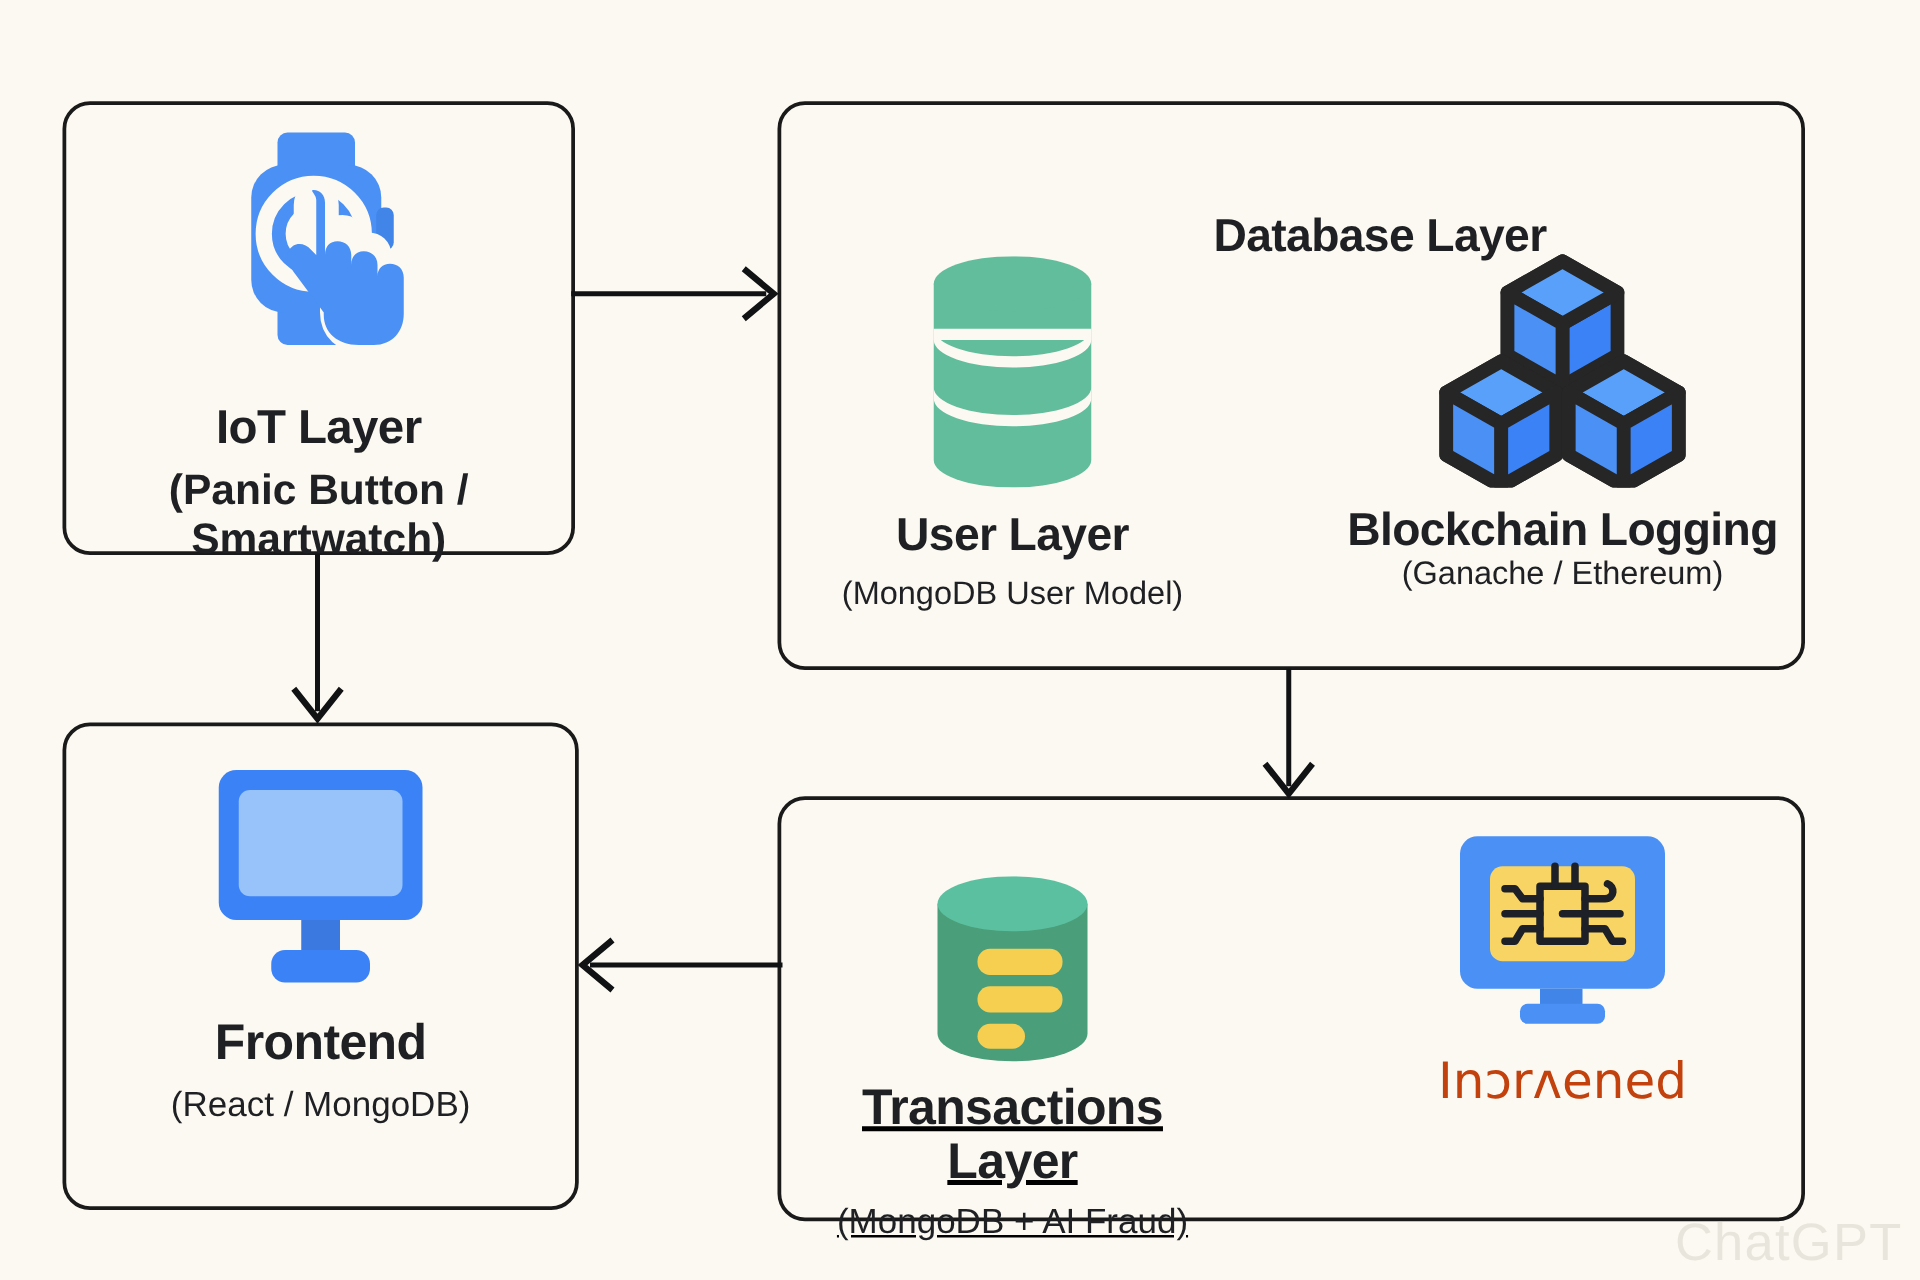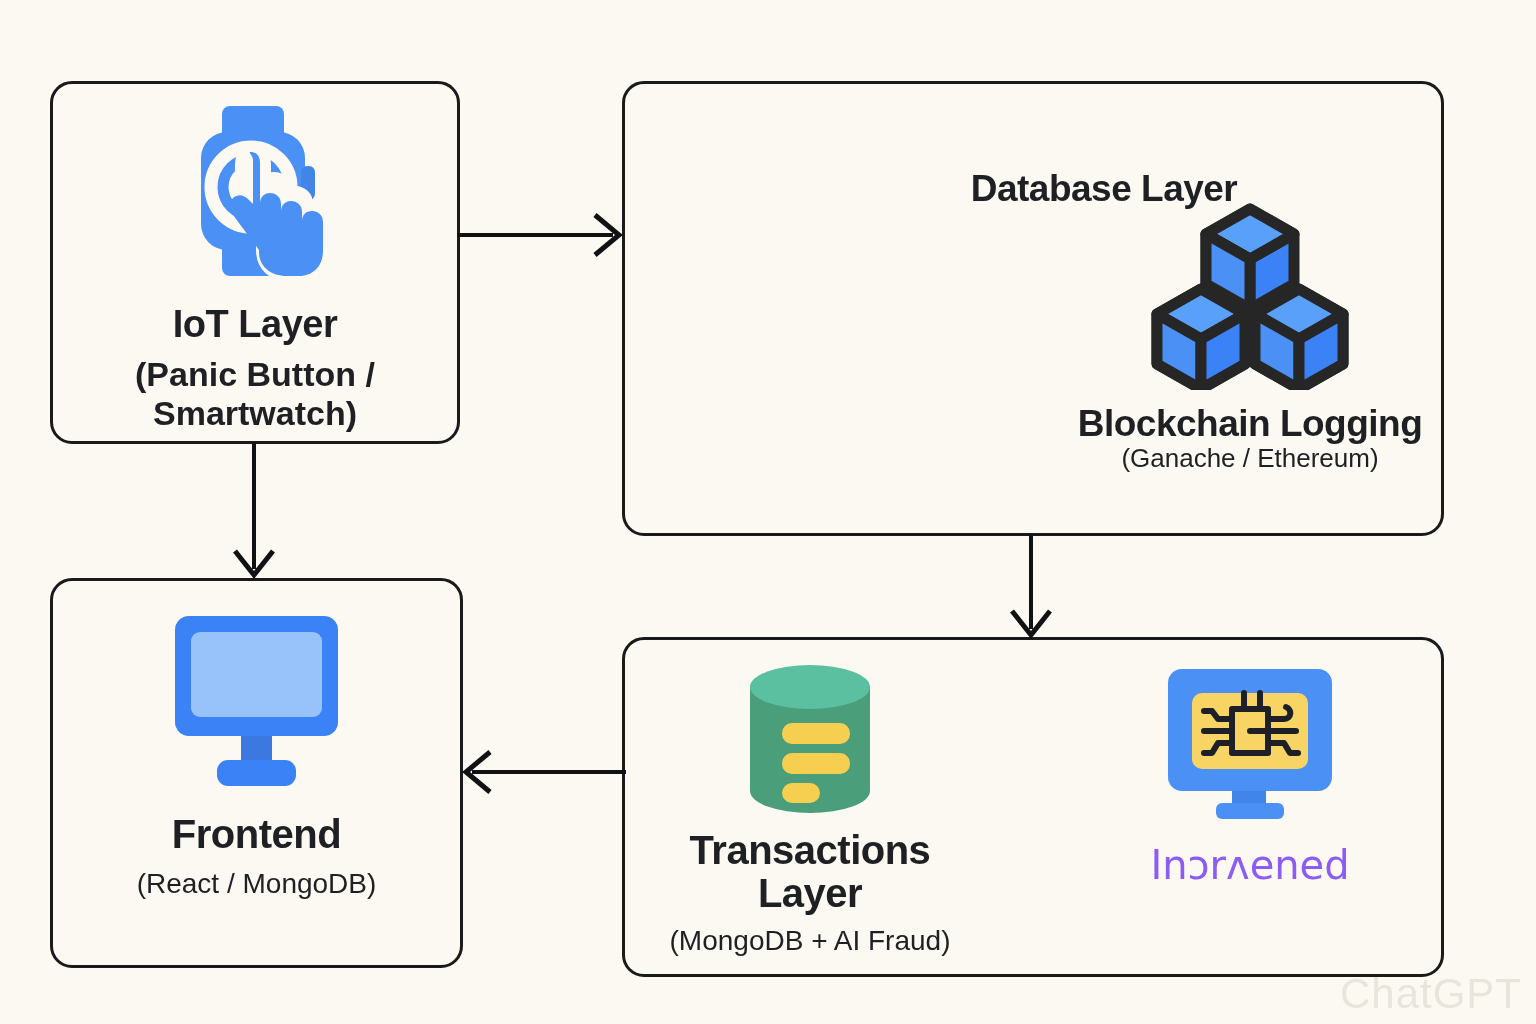--- a/index.html
+++ b/index.html
@@ -52,21 +52,21 @@
   }
   .group-title {
     position: absolute;
     color: #1F2023;
     font-size: 37px;
     font-weight: bold;
     letter-spacing: -0.5px;
     text-align: center;
   }
   .garbled {
-    color: #8b5cf6;
+    color: #c2410c;
     font-size: 40px;
     letter-spacing: 0px;
     font-family: "DejaVu Sans", sans-serif;
   }
 
   
   .arrow-svg {
     position: absolute;
     overflow: visible;
   }
@@ -124,28 +124,41 @@
                  L112 90 C112 82 106 77 99 77 C96 77 93 78 91 80 L91 64
                  C91 56 85 51 78 51 C71 51 65 56 65 64 L65 98" fill="#FBF9F1" stroke="#FBF9F1" stroke-width="10" stroke-linejoin="round"></path>
         <path d="M78 60 L78 104 L74 100 C68 93 59 94 56 101 C53 107 56 112 61 119
                  L84 150 L84 152 C84 166 95 176 112 176 L124 176
                  C139 176 148 165 148 151 L148 122 C148 115 143 111 137 111
                  C131 111 127 115 127 121 L127 112 C127 105 122 101 116 101
                  C110 101 106 105 106 112 L106 104 C106 97 101 93 95 93
                  C89 93 85 97 85 104 L85 62 C85 56 81 52 76 52 C72 52 78 55 78 60 Z" fill="#4A90F5"></path>
       </svg>
     </div>
-    <div class="title" style="font-size:38px; margin-top:14px;">IoT Layer</div>
+    <div class="title" style="font-size:38px; margin-top:32px;">IoT Layer</div>
     <div class="subtitle" style="font-size:34px; margin-top:10px;font-weight:bold;">(Panic Button / Smartwatch)</div>
   </div>
 
   <div class="box" id="box-database"></div>
 
   <div class="group-title" style="left:622px; top:126px; width:964px;margin-top:42px;">Database Layer</div>
 
+  <div class="node" style="left:650px; top:205px; width:320px;">
+    <div class="node-icon" style="height:185px;">
+      <svg width="150" height="185" viewBox="0 0 150 185">
+        <path d="M12 22 L12 163 A63 22 0 0 0 138 163 L138 22 Z" fill="#62BD9C"></path>
+        <ellipse cx="75" cy="22" rx="63" ry="22" fill="#62BD9C"></ellipse>
+        <rect x="12" y="58" width="126" height="9" fill="#FBF9F1"></rect>
+        <path d="M12 58 A63 22 0 0 0 138 58 L138 67 A63 22 0 0 1 12 67 Z" fill="#FBF9F1"></path>
+        <path d="M12 105 A63 22 0 0 0 138 105 L138 114 A63 22 0 0 1 12 114 Z" fill="#FBF9F1"></path>
+      </svg>
+    </div>
+    <div class="title" style="font-size:37px; margin-top:18px;">User Layer</div>
+    <div class="subtitle" style="font-size:26px; margin-top:12px;">(MongoDB User Model)</div>
+  </div>
 
   <div class="node" style="left:1060px; top:195px; width:380px;">
     <div class="node-icon" style="height:195px;">
       <svg width="205" height="195" viewBox="0 0 205 195">
         <g stroke="#262626" stroke-width="11" stroke-linejoin="round" fill="none">
           <path d="M102 100 L102 120"></path>
           <path d="M62 150 L142 150"></path>
         </g>
 
         <g stroke="#262626" stroke-width="11" stroke-linejoin="round">
@@ -185,21 +198,21 @@
         <rect x="72" y="126" width="31" height="28" fill="#3B79E0"></rect>
         <rect x="48" y="150" width="79" height="26" rx="11" fill="#3B82F6"></rect>
       </svg>
     </div>
     <div class="title" style="font-size:40px; margin-top:18px;">Frontend</div>
     <div class="subtitle" style="font-size:28px; margin-top:12px;">(React / MongoDB)</div>
   </div>
 
   <div class="box" id="box-transact"></div>
 
-  <div class="node" style="left:640px; top:665px; width:340px;">
+  <div class="node" style="left:640px; top:701px; width:340px;text-decoration:underline;">
     <div class="node-icon" style="height:150px;">
       <svg width="140" height="150" viewBox="0 0 140 150">
         <path d="M10 22 L10 126 A60 22 0 0 0 130 126 L130 22 Z" fill="#4A9E79"></path>
         <ellipse cx="70" cy="22" rx="60" ry="22" fill="#5BC0A0"></ellipse>
         <rect x="42" y="58" width="68" height="21" rx="10" fill="#F7CF50"></rect>
         <rect x="42" y="88" width="68" height="21" rx="10" fill="#F7CF50"></rect>
         <rect x="42" y="118" width="38" height="20" rx="10" fill="#F7CF50"></rect>
       </svg>
     </div>
     <div class="title" style="font-size:40px; margin-top:14px;">Transactions

